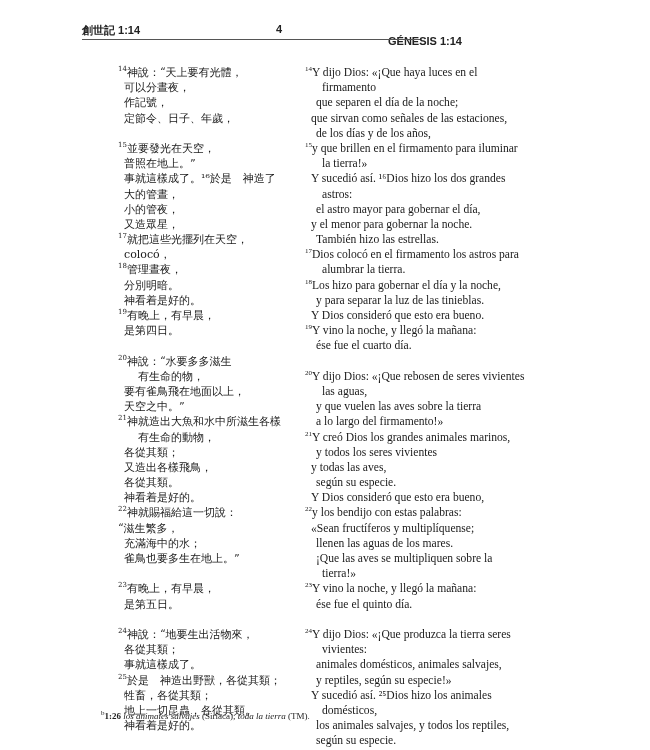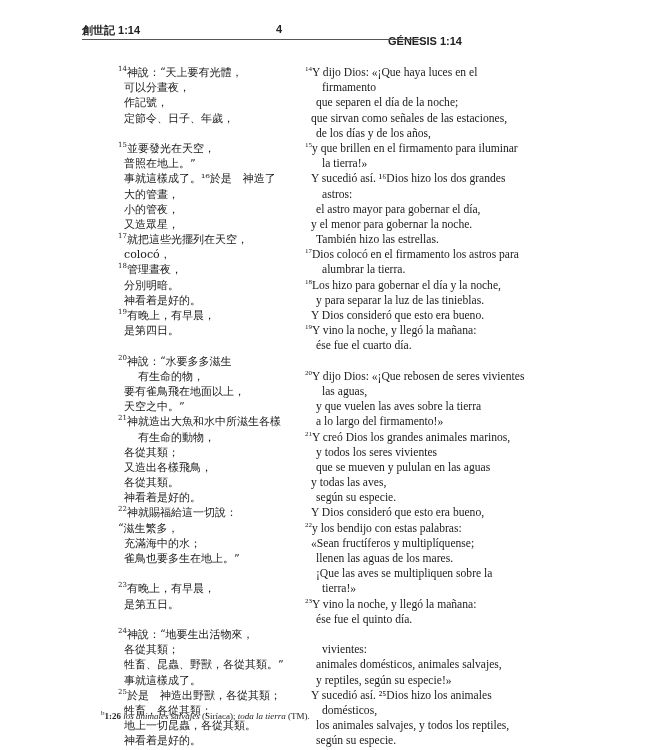--- a/index.html
+++ b/index.html
@@ -69,21 +69,20 @@
     <div class="line"><span class="vn">22</span><span>神就賜福給這一切說：</span></div>
     <div class="line"><span>“滋生繁多，</span></div>
     <div class="line i1"><span>充滿海中的水；</span></div>
     <div class="line i1"><span>雀鳥也要多生在地上。”</span></div>
     <div class="gap"></div>
     <div class="line"><span class="vn">23</span><span>有晚上，有早晨，</span></div>
     <div class="line i1"><span>是第五日。</span></div>
     <div class="gap"></div>
     <div class="line"><span class="vn">24</span><span>神說：“地要生出活物來，</span></div>
     <div class="line i1"><span>各從其類；</span></div>
-    <div class="line i1"><span>牲畜、昆蟲、野獸，各從其類。”</span></div>
     <div class="line i1"><span>事就這樣成了。</span></div>
     <div class="line"><span class="vn">25</span><span>於是　神造出野獸，各從其類；</span></div>
     <div class="line i1"><span>牲畜，各從其類；</span></div>
     <div class="line i1"><span>地上一切昆蟲，各從其類。</span></div>
     <div class="line i1"><span>神看着是好的。</span></div>
   </div>
 <div class="col es" id="es">
     <div class="line"><span class="vn">14</span><span>Y dijo Dios: «¡Que haya luces en el</span></div>
     <div class="line i3"><span>firmamento</span></div>
     <div class="line i2"><span>que separen el día de la noche;</span></div>
@@ -103,32 +102,32 @@
     <div class="line i1"><span>Y Dios consideró que esto era bueno.</span></div>
     <div class="line"><span class="vn">19</span><span>Y vino la noche, y llegó la mañana:</span></div>
     <div class="line i2"><span>ése fue el cuarto día.</span></div>
     <div class="gap"></div>
     <div class="line"><span class="vn">20</span><span>Y dijo Dios: «¡Que rebosen de seres vivientes</span></div>
     <div class="line i3"><span>las aguas,</span></div>
     <div class="line i2"><span>y que vuelen las aves sobre la tierra</span></div>
     <div class="line i2"><span>a lo largo del firmamento!»</span></div>
     <div class="line"><span class="vn">21</span><span>Y creó Dios los grandes animales marinos,</span></div>
     <div class="line i2"><span>y todos los seres vivientes</span></div>
-    <div class="line i2"><span>que se mueven y pululan en las aguas</span></div>
     <div class="line i1"><span>y todas las aves,</span></div>
     <div class="line i2"><span>según su especie.</span></div>
     <div class="line i1"><span>Y Dios consideró que esto era bueno,</span></div>
     <div class="line"><span class="vn">22</span><span>y los bendijo con estas palabras:</span></div>
     <div class="line i1"><span>«Sean fructíferos y multiplíquense;</span></div>
     <div class="line i2"><span>llenen las aguas de los mares.</span></div>
     <div class="line i2"><span>¡Que las aves se multipliquen sobre la</span></div>
     <div class="line i3"><span>tierra!»</span></div>
     <div class="line"><span class="vn">23</span><span>Y vino la noche, y llegó la mañana:</span></div>
     <div class="line i2"><span>ése fue el quinto día.</span></div>
     <div class="gap"></div>
+    <div class="line"><span class="vn">24</span><span>Y dijo Dios: «¡Que produzca la tierra seres</span></div>
     <div class="line i3"><span>vivientes:</span></div>
     <div class="line i2"><span>animales domésticos, animales salvajes,</span></div>
     <div class="line i2"><span>y reptiles, según su especie!»</span></div>
     <div class="line i1"><span>Y sucedió así. ²⁵Dios hizo los animales</span></div>
     <div class="line i3"><span>domésticos,</span></div>
     <div class="line i2"><span>los animales salvajes, y todos los reptiles,</span></div>
     <div class="line i2"><span>según su especie.</span></div>
   </div>
 
 <div class="footnote"><sup>b</sup><b>1:26</b> <i>los animales salvajes</i><span> (Siríaca); </span><i>toda la tierra</i><span> (TM).</span></div>

